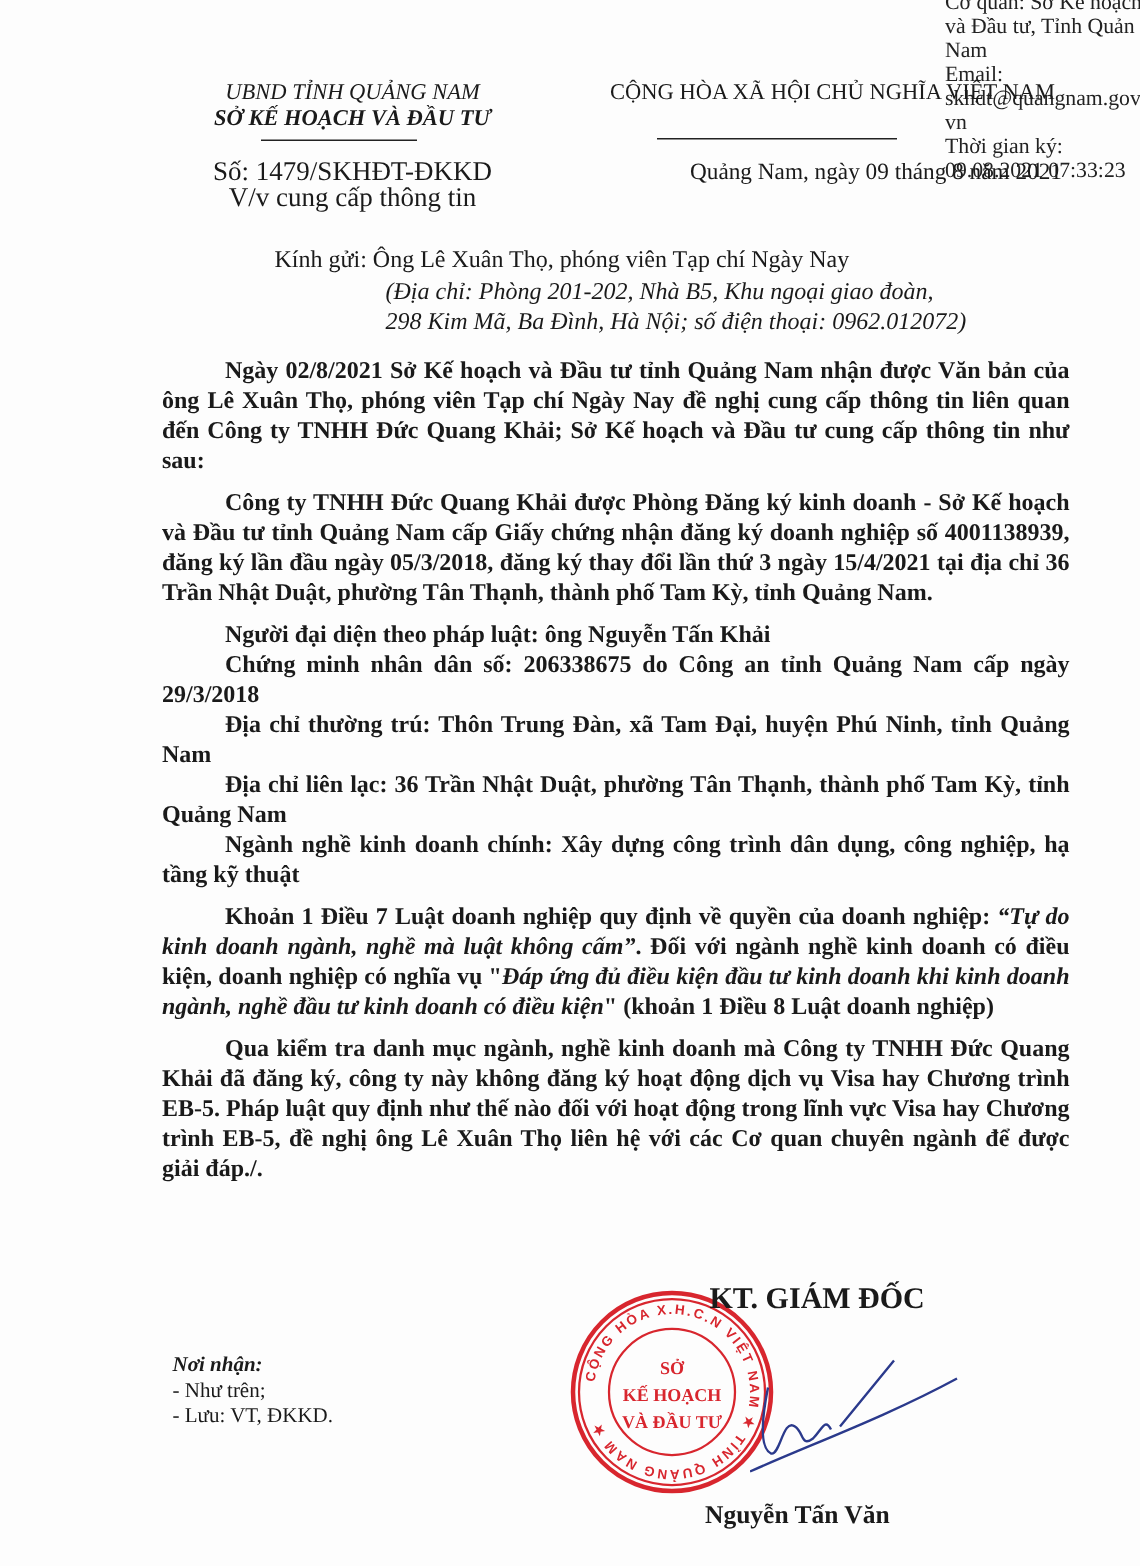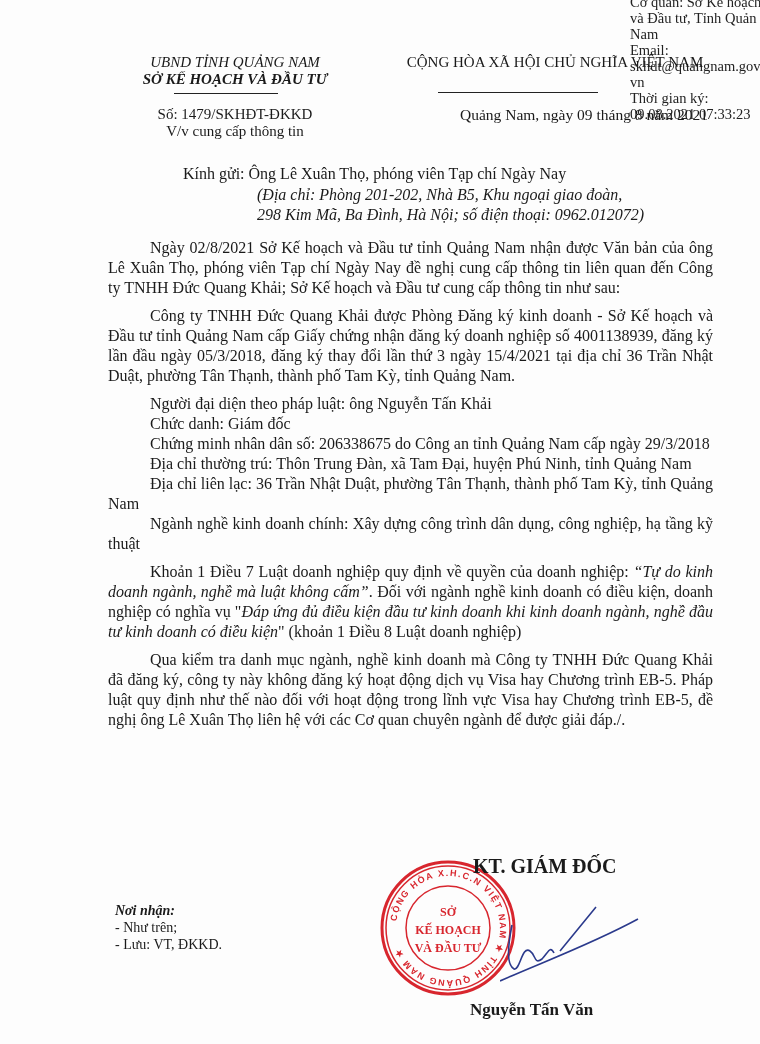--- a/index.html
+++ b/index.html
@@ -7,21 +7,21 @@
     width: 760px; height: 1044px; background: #fdfdfd; position: relative; overflow: hidden;
     font-family: "Liberation Serif", "DejaVu Serif", serif; color: #1a1a1a;
   }
   .abs { position: absolute; }
   .sigblock { left: 630px; top: -6px; width: 140px; font-size: 14.5px; line-height: 16px; color: #222; }
   .left-head { left: 120px; top: 54px; width: 230px; text-align: center; font-size: 15px; line-height: 17px; font-style: italic; }
   .left-head .l2 { font-weight: bold; }
   .hr1 { left: 174px; top: 93px; width: 104px; border-top: 1px solid #222; }
   .right-head { left: 355px; top: 54px; width: 400px; text-align: center; font-size: 15px; line-height: 17px; font-weight: normal; }
   .hr2 { left: 438px; top: 92px; width: 160px; border-top: 1px solid #222; }
-  .so { left: 120px; top: 106px; width: 230px; text-align: center; font-size: 15px; line-height: 17px; }
+  .so { left: 120px; top: 106px; width: 230px; text-align: center; font-size: 18px; line-height: 17px; }
   .date { left: 460px; top: 106px; font-size: 15.5px; }
   .kinh { left: 183px; top: 164px; font-size: 16px; line-height: 20px; }
   .addr { left: 257px; top: 185px; font-style: italic; font-size: 16px; line-height: 20px; }
   .body { left: 108px; width: 605px; font-size: 16px; line-height: 20px; text-align: justify; }
   .body p { margin: 0; text-indent: 42px; }
   .body .sp { height: 8px; }
   .it { font-style: italic; }
   .noi { left: 115px; top: 902px; font-size: 14px; line-height: 17px; }
   .noi .title { font-weight: bold; font-style: italic; }
   .kt { left: 473px; top: 856px; width: 160px; font-weight: bold; font-size: 20px; line-height: 20px; }
@@ -58,27 +58,26 @@
   <div>V/v cung cấp thông tin</div>
 </div>
 <div class="abs date">Quảng Nam, ngày 09 tháng 8 năm 2021</div>
 
 <div class="abs kinh">Kính gửi: Ông Lê Xuân Thọ, phóng viên Tạp chí Ngày Nay</div>
 <div class="abs addr">
   <div>(Địa chỉ: Phòng 201-202, Nhà B5, Khu ngoại giao đoàn,</div>
   <div>298 Kim Mã, Ba Đình, Hà Nội; số điện thoại: 0962.012072)</div>
 </div>
 
-<div class="abs body" style="top:238px;">
+<div class="abs body" style="top:238px;font-weight:bold;">
   <p>Ngày 02/8/2021 Sở Kế hoạch và Đầu tư tỉnh Quảng Nam nhận được Văn bản của ông Lê Xuân Thọ, phóng viên Tạp chí Ngày Nay đề nghị cung cấp thông tin liên quan đến Công ty TNHH Đức Quang Khải; Sở Kế hoạch và Đầu tư cung cấp thông tin như sau:</p>
   <div class="sp"></div>
   <p>Công ty TNHH Đức Quang Khải được Phòng Đăng ký kinh doanh - Sở Kế hoạch và Đầu tư tỉnh Quảng Nam cấp Giấy chứng nhận đăng ký doanh nghiệp số 4001138939, đăng ký lần đầu ngày 05/3/2018, đăng ký thay đổi lần thứ 3 ngày 15/4/2021 tại địa chỉ 36 Trần Nhật Duật, phường Tân Thạnh, thành phố Tam Kỳ, tỉnh Quảng Nam.</p>
   <div class="sp"></div>
   <p>Người đại diện theo pháp luật: ông Nguyễn Tấn Khải</p>
-  <p>Chức danh: Giám đốc</p>
   <p>Chứng minh nhân dân số: 206338675 do Công an tỉnh Quảng Nam cấp ngày 29/3/2018</p>
   <p>Địa chỉ thường trú: Thôn Trung Đàn, xã Tam Đại, huyện Phú Ninh, tỉnh Quảng Nam</p>
   <p>Địa chỉ liên lạc: 36 Trần Nhật Duật, phường Tân Thạnh, thành phố Tam Kỳ, tỉnh Quảng Nam</p>
   <p>Ngành nghề kinh doanh chính: Xây dựng công trình dân dụng, công nghiệp, hạ tầng kỹ thuật</p>
   <div class="sp"></div>
   <p><span>Khoản 1 Điều 7 Luật doanh nghiệp quy định về quyền của doanh nghiệp: </span><span class="it">“Tự do kinh doanh ngành, nghề mà luật không cấm”</span><span>. Đối với ngành nghề kinh doanh có điều kiện, doanh nghiệp có nghĩa vụ "</span><span class="it">Đáp ứng đủ điều kiện đầu tư kinh doanh khi kinh doanh ngành, nghề đầu tư kinh doanh có điều kiện</span><span>" (khoản 1 Điều 8 Luật doanh nghiệp)</span></p>
   <div class="sp"></div>
   <p>Qua kiểm tra danh mục ngành, nghề kinh doanh mà Công ty TNHH Đức Quang Khải đã đăng ký, công ty này không đăng ký hoạt động dịch vụ Visa hay Chương trình EB-5. Pháp luật quy định như thế nào đối với hoạt động trong lĩnh vực Visa hay Chương trình EB-5, đề nghị ông Lê Xuân Thọ liên hệ với các Cơ quan chuyên ngành để được giải đáp./.</p>
 </div>
 

